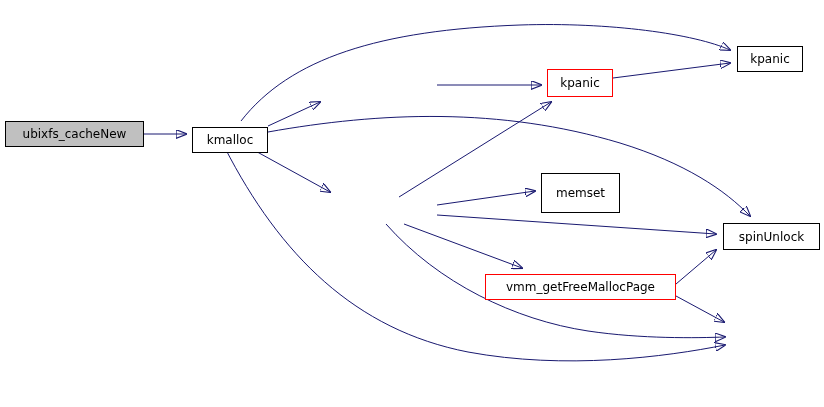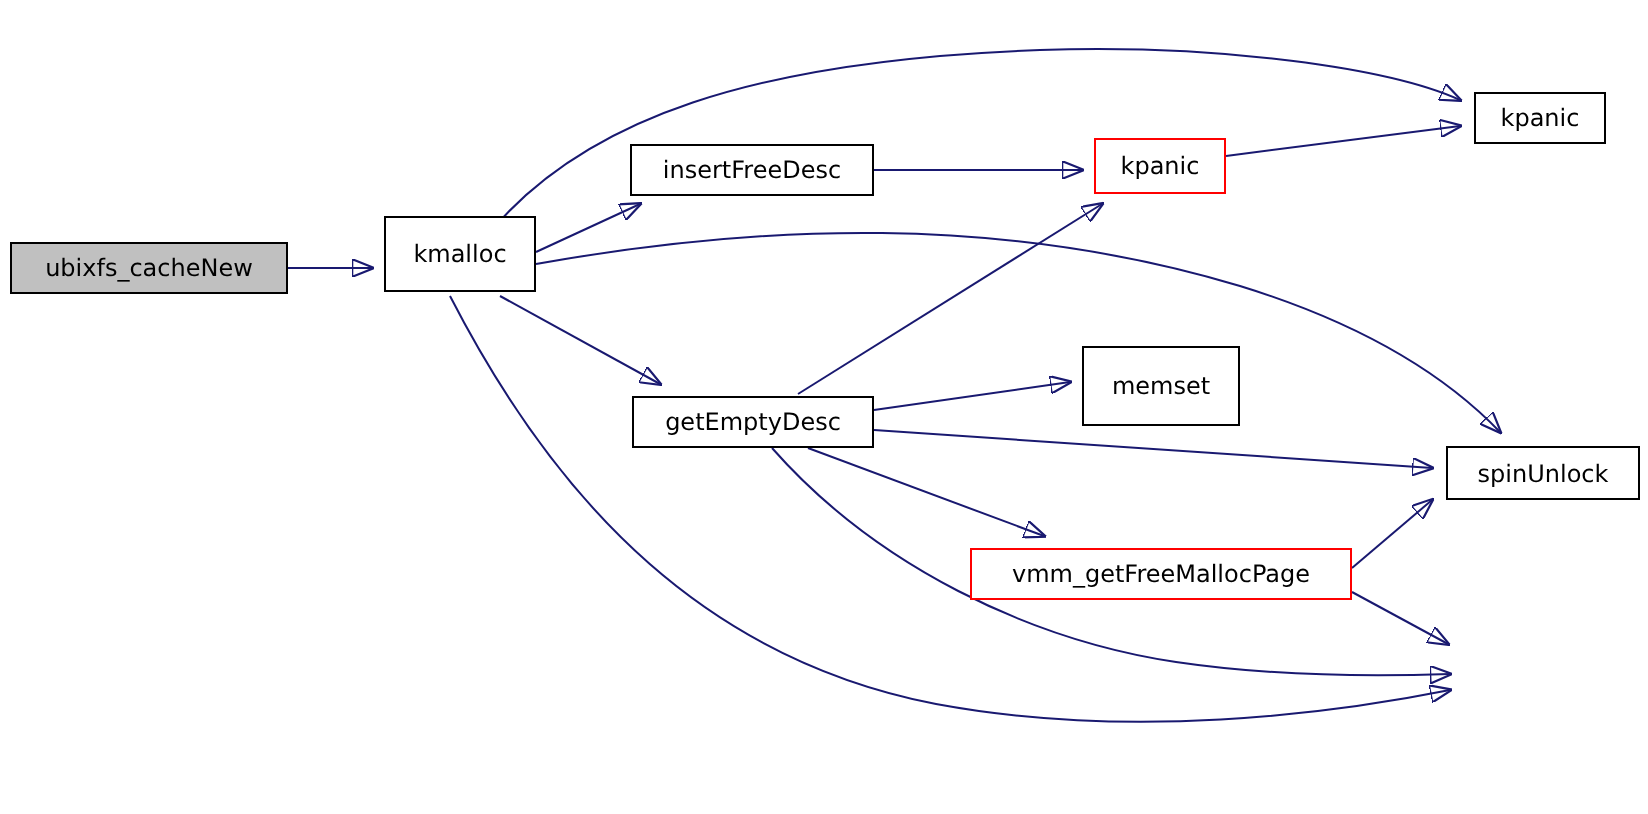--- a/index.html
+++ b/index.html
@@ -73,29 +73,27 @@
     <path d="M437,205 L535,191" marker-end="url(#arrow)"></path>
     <path d="M437,215 L716,234" marker-end="url(#arrow)"></path>
     <path d="M404,224 L522,268" marker-end="url(#arrow)"></path>
     <path d="M386,224 C438,283 515,320 588,331 C642,339 696,338 725,337" marker-end="url(#arrow)"></path>
     <path d="M676,284 L716,250" marker-end="url(#arrow)"></path>
     <path d="M676,296 L724,322" marker-end="url(#arrow)"></path>
   </svg>
 
   <div class="node focus" style="left:5px; top:121px; width:139px; height:26px;">ubixfs_cacheNew</div>
 
-  <div class="node" style="left:192px; top:108px; width:76px; height:38px;">kmalloc</div>
+  <div class="node" style="left:192px; top:127px; width:76px; height:26px;">kmalloc</div>
 
-  <div class="node" style="left:315px; top:72px; width:122px; height:26px;">insertFreeDesc</div>
 
   <div class="node highlight" style="left:547px; top:69px; width:66px; height:28px;">kpanic</div>
 
   <div class="node" style="left:737px; top:46px; width:66px; height:26px;">kpanic</div>
 
-  <div class="node" style="left:316px; top:198px; width:121px; height:26px;">getEmptyDesc</div>
 
   <div class="node" style="left:541px; top:173px; width:79px; height:40px;">memset</div>
 
   <div class="node" style="left:723px; top:223px; width:97px; height:27px;">spinUnlock</div>
 
   <div class="node highlight" style="left:485px; top:274px; width:191px; height:26px;">vmm_getFreeMallocPage</div>
 
 
 </div>
 

